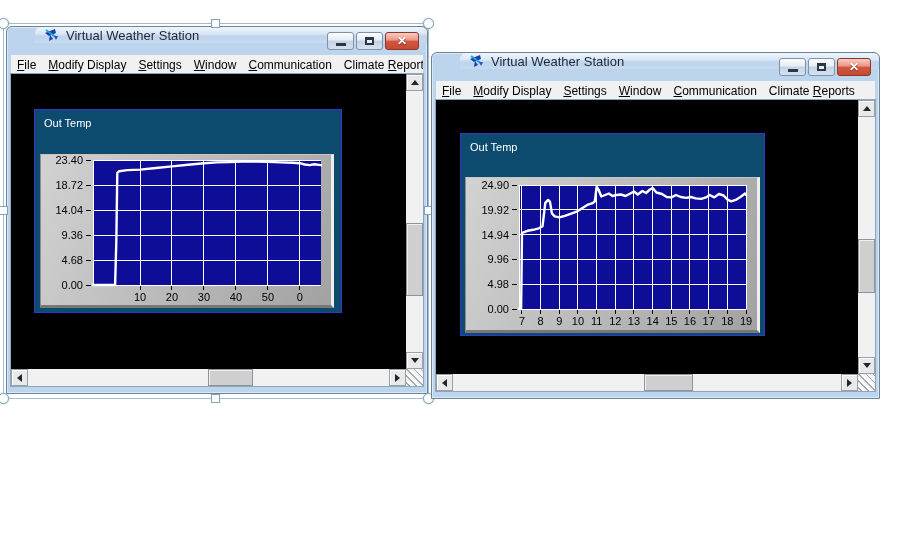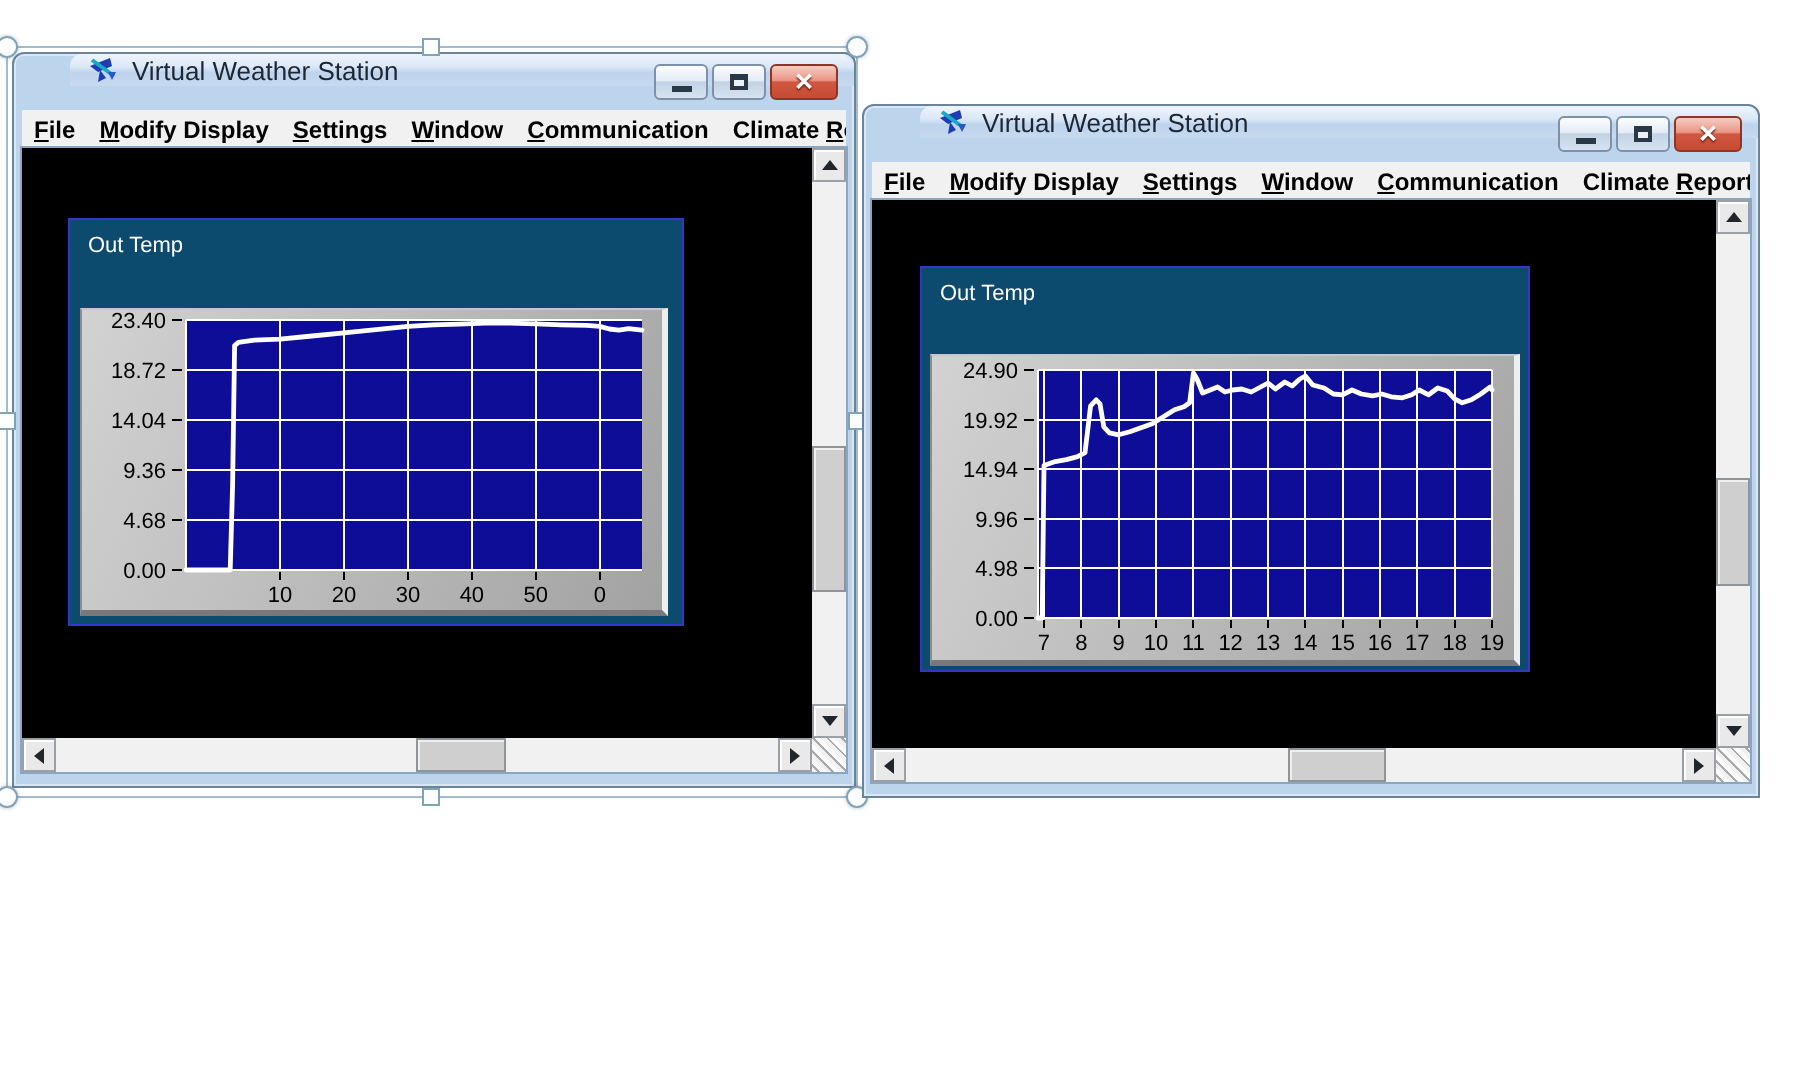--- a/index.html
+++ b/index.html
@@ -24,21 +24,21 @@
   .cbtn{width:27px;height:18px;box-sizing:border-box;border:1px solid #7d92a8;border-radius:3px;
         background:linear-gradient(#fdfdfe 0%,#e3ecf6 45%,#c3d3e4 50%,#d6e2f0 100%);
         display:flex;align-items:center;justify-content:center;padding:0;}
   .cbtn.close{width:34px;border-color:#8e3526;
         background:linear-gradient(#f6cdc3 0%,#ea9484 45%,#d25740 50%,#c64b33 100%);}
   .glyph-min{width:10px;height:3px;background:#2a3846;margin-top:6px;}
   .glyph-max{width:9px;height:8px;box-sizing:border-box;border:2px solid #2a3846;border-top-width:3px;background:#e9f0f8;}
   .glyph-x{color:#ffffff;font-size:12px;font-weight:bold;line-height:1;text-shadow:0 1px 1px #6e2416;}
   .menubar{position:absolute;top:28px;left:4px;right:4px;height:19px;background:#f1f1f1;
            display:flex;align-items:center;font-size:12px;color:#000;white-space:nowrap;overflow:hidden;}
-  .menu-item{padding:1px 6px;cursor:default;font-weight:bold;}
+  .menu-item{padding:1px 6px;cursor:default;}
   .menu-item .mn{text-decoration:underline;}
   .client{position:absolute;top:47px;left:4px;right:4px;bottom:7px;background:#000;box-shadow:0 0 0 1px #8ba6c1;}
   
   .vsb{position:absolute;top:0;bottom:17px;right:0;width:17px;background:#f1f1f1;}
   .hsb{position:absolute;left:0;right:17px;bottom:0;height:17px;background:#f1f1f1;}
   .sb-btn{position:absolute;width:17px;height:17px;box-sizing:border-box;background:#e9e9e9;
           border:1px solid #9aa0a6;box-shadow:1px 1px 0 #ffffff inset;display:flex;align-items:center;justify-content:center;}
   .arrow{width:0;height:0;}
   .arrow.up{border-left:4px solid transparent;border-right:4px solid transparent;border-bottom:5px solid #20262c;}
   .arrow.down{border-left:4px solid transparent;border-right:4px solid transparent;border-top:5px solid #20262c;}

